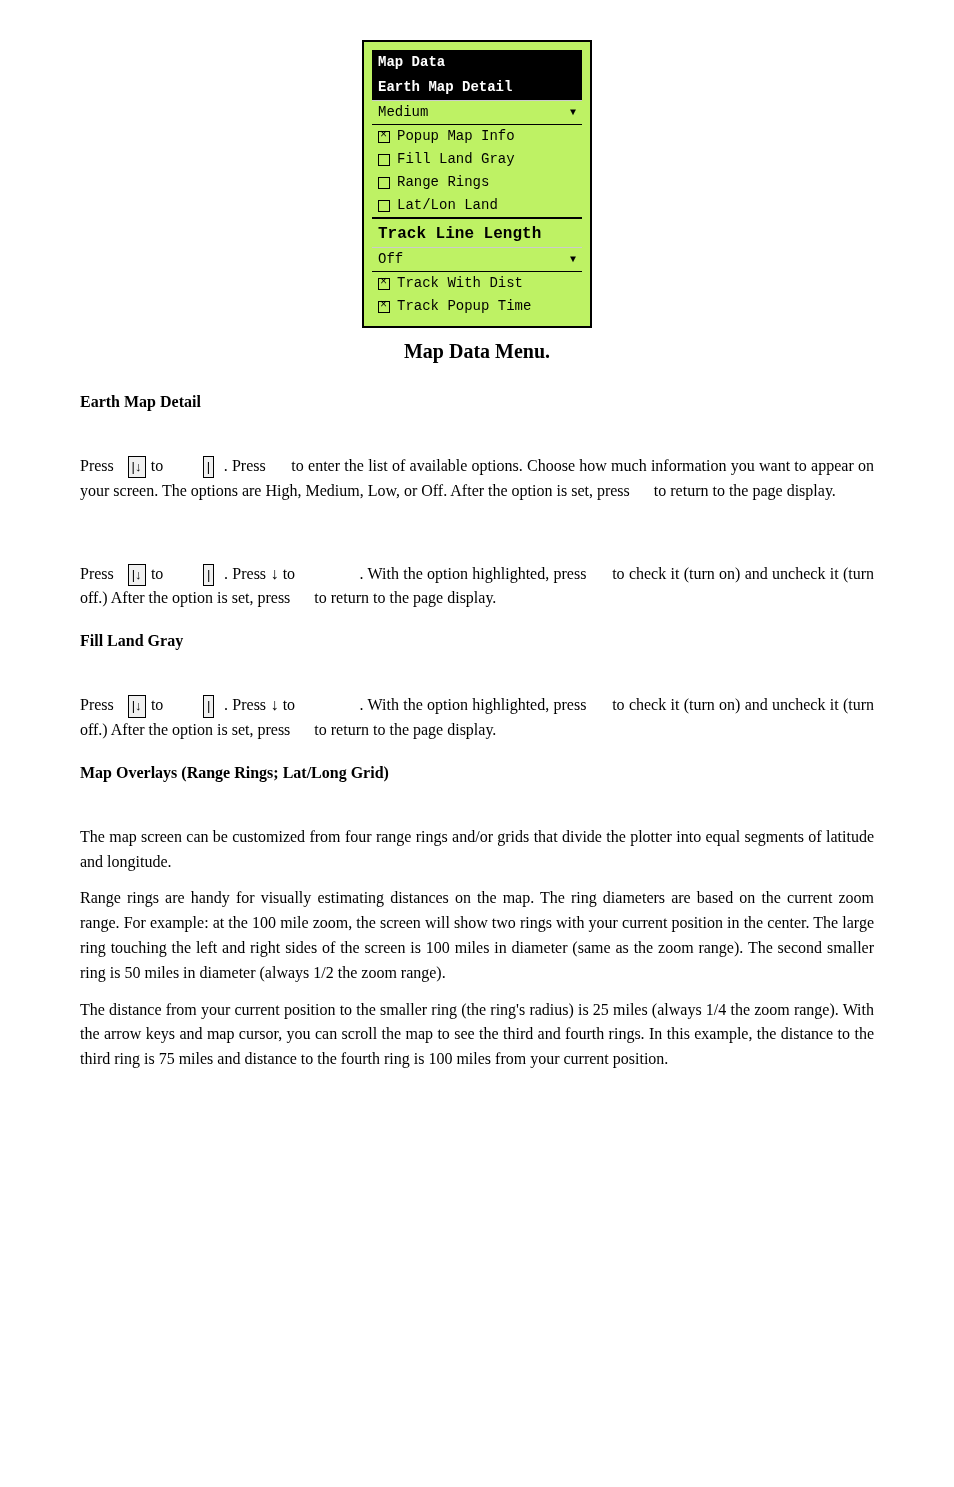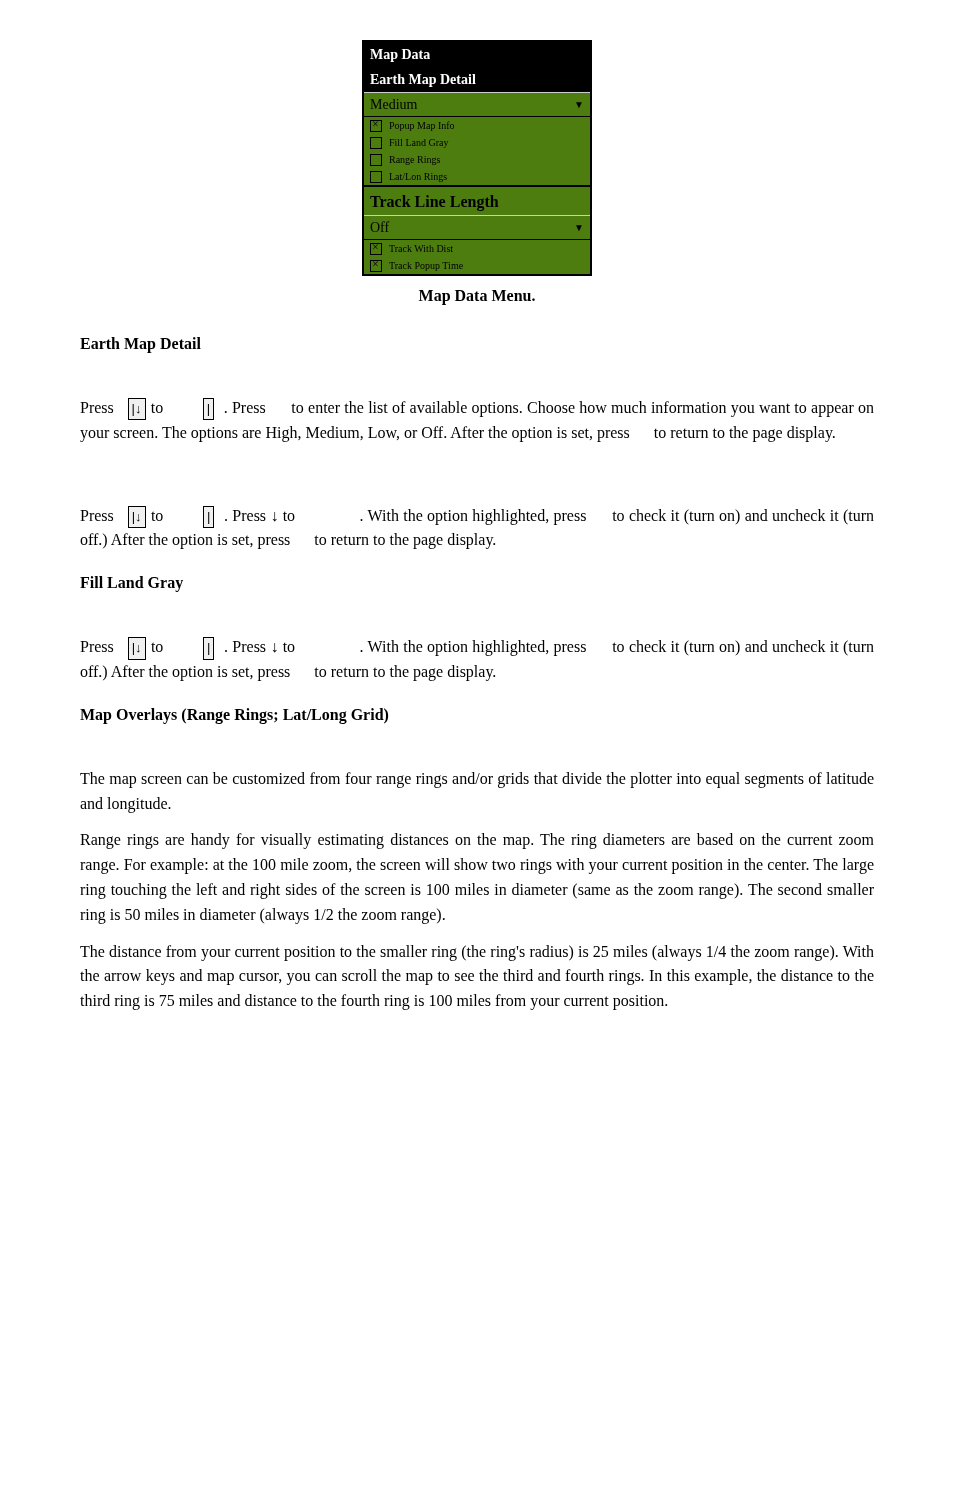--- a/index.html
+++ b/index.html
@@ -30,24 +30,24 @@
     .menu-diagram-wrapper {
       display: flex;
       flex-direction: column;
       align-items: center;
       width: 100%;
       margin-bottom: 24px;
     }
 
     .menu-box {
       border: 2px solid #000;
-      background: #4d7c0f;
+      background: #bef264;
       width: 230px;
-      padding: 0;
-      font-family: Liberation Serif, serif;
+      padding: 8px;
+      font-family: Liberation Mono, monospace;
       font-size: 14px;
     }
 
     .menu-title-bar {
       background: #000;
       color: #fff;
       padding: 2px 6px;
       font-weight: bold;
       font-size: 14px;
     }
@@ -55,21 +55,21 @@
     .menu-highlighted {
       background: #000;
       color: #fff;
       padding: 2px 6px;
       font-size: 14px;
       font-weight: bold;
     }
 
     .menu-row {
       padding: 1px 6px;
-      font-size: 10px;
+      font-size: 14px;
       border-top: 1px solid #ccc;
       display: flex;
       align-items: center;
       gap: 4px;
     }
 
     .menu-row.no-border {
       border-top: none;
     }
 
@@ -122,21 +122,21 @@
     }
 
     .dropdown-arrow {
       font-size: 10px;
     }
 
     .menu-caption {
       text-align: right;
       font-weight: bold;
       font-family: "Times New Roman", Times, serif;
-      font-size: 16px;
+      font-size: 20px;
       margin-top: 8px;
     }
 
     
     .section {
       width: 100%;
       margin-bottom: 18px;
     }
 
     .section-heading {
@@ -188,21 +188,21 @@
       <div class="menu-row no-border">
         <span class="checkbox-unchecked"></span>
         <span>Fill Land Gray</span>
       </div>
       <div class="menu-row no-border">
         <span class="checkbox-unchecked"></span>
         <span>Range Rings</span>
       </div>
       <div class="menu-row no-border">
         <span class="checkbox-unchecked"></span>
-        <span>Lat/Lon Rings</span>
+        <span>Lat/Lon Land</span>
       </div>
 
       <div class="menu-section-label">Track Line Length</div>
       <div class="menu-dropdown-row">
         <span>Off</span>
         <span class="dropdown-arrow">▼</span>
       </div>
       <div class="menu-row section-divider">
         <span class="checkbox-checked"></span>
         <span>Track With Dist</span>

